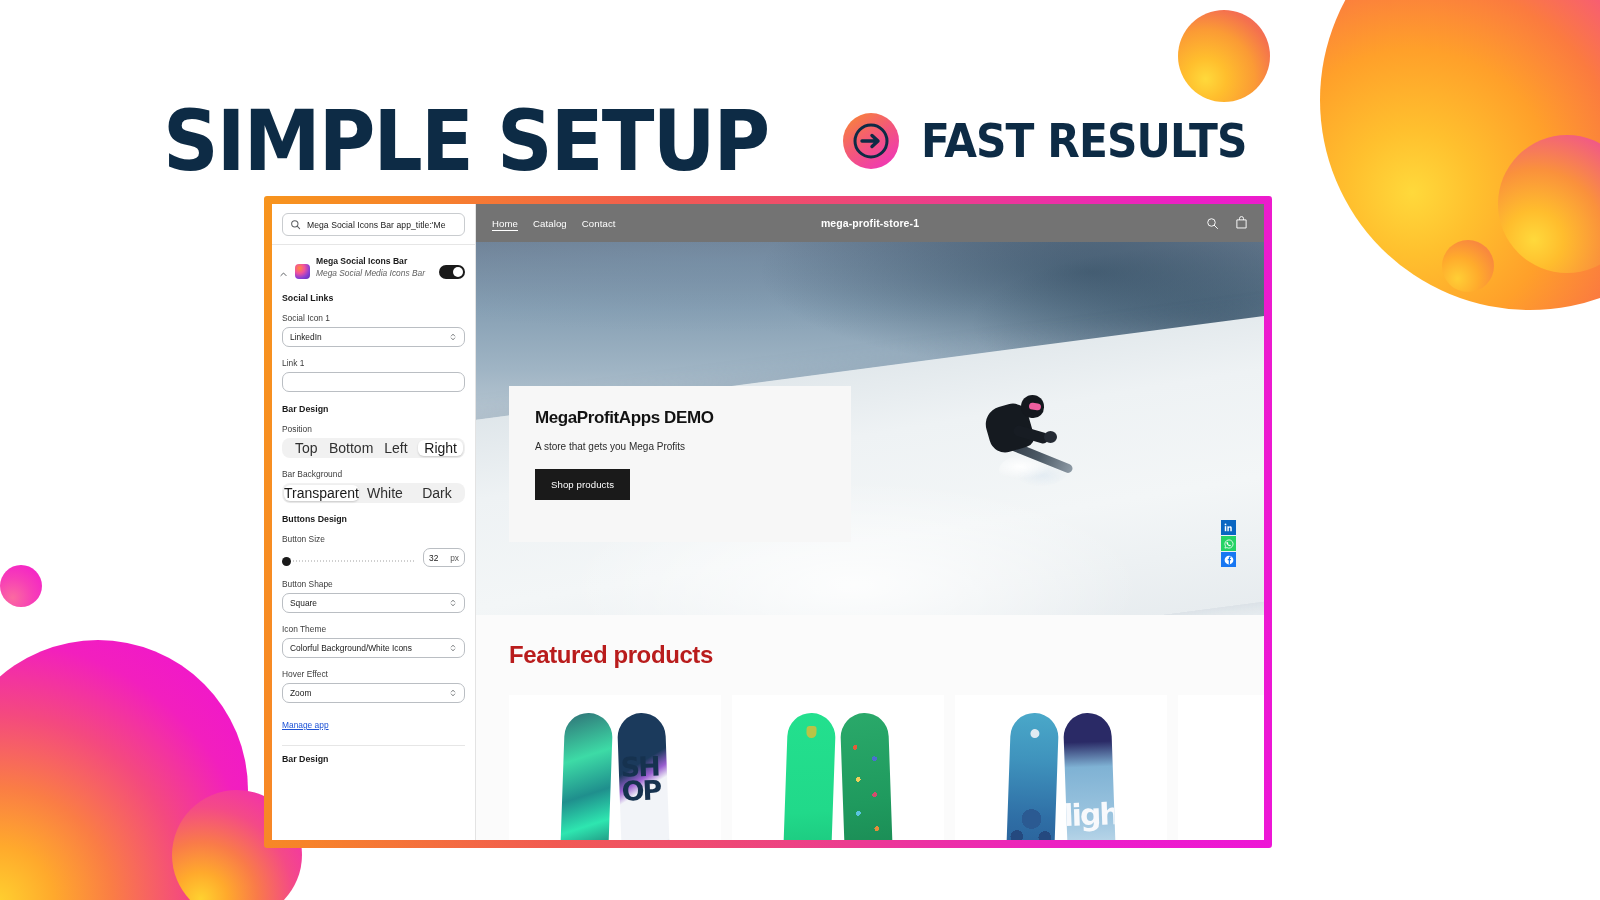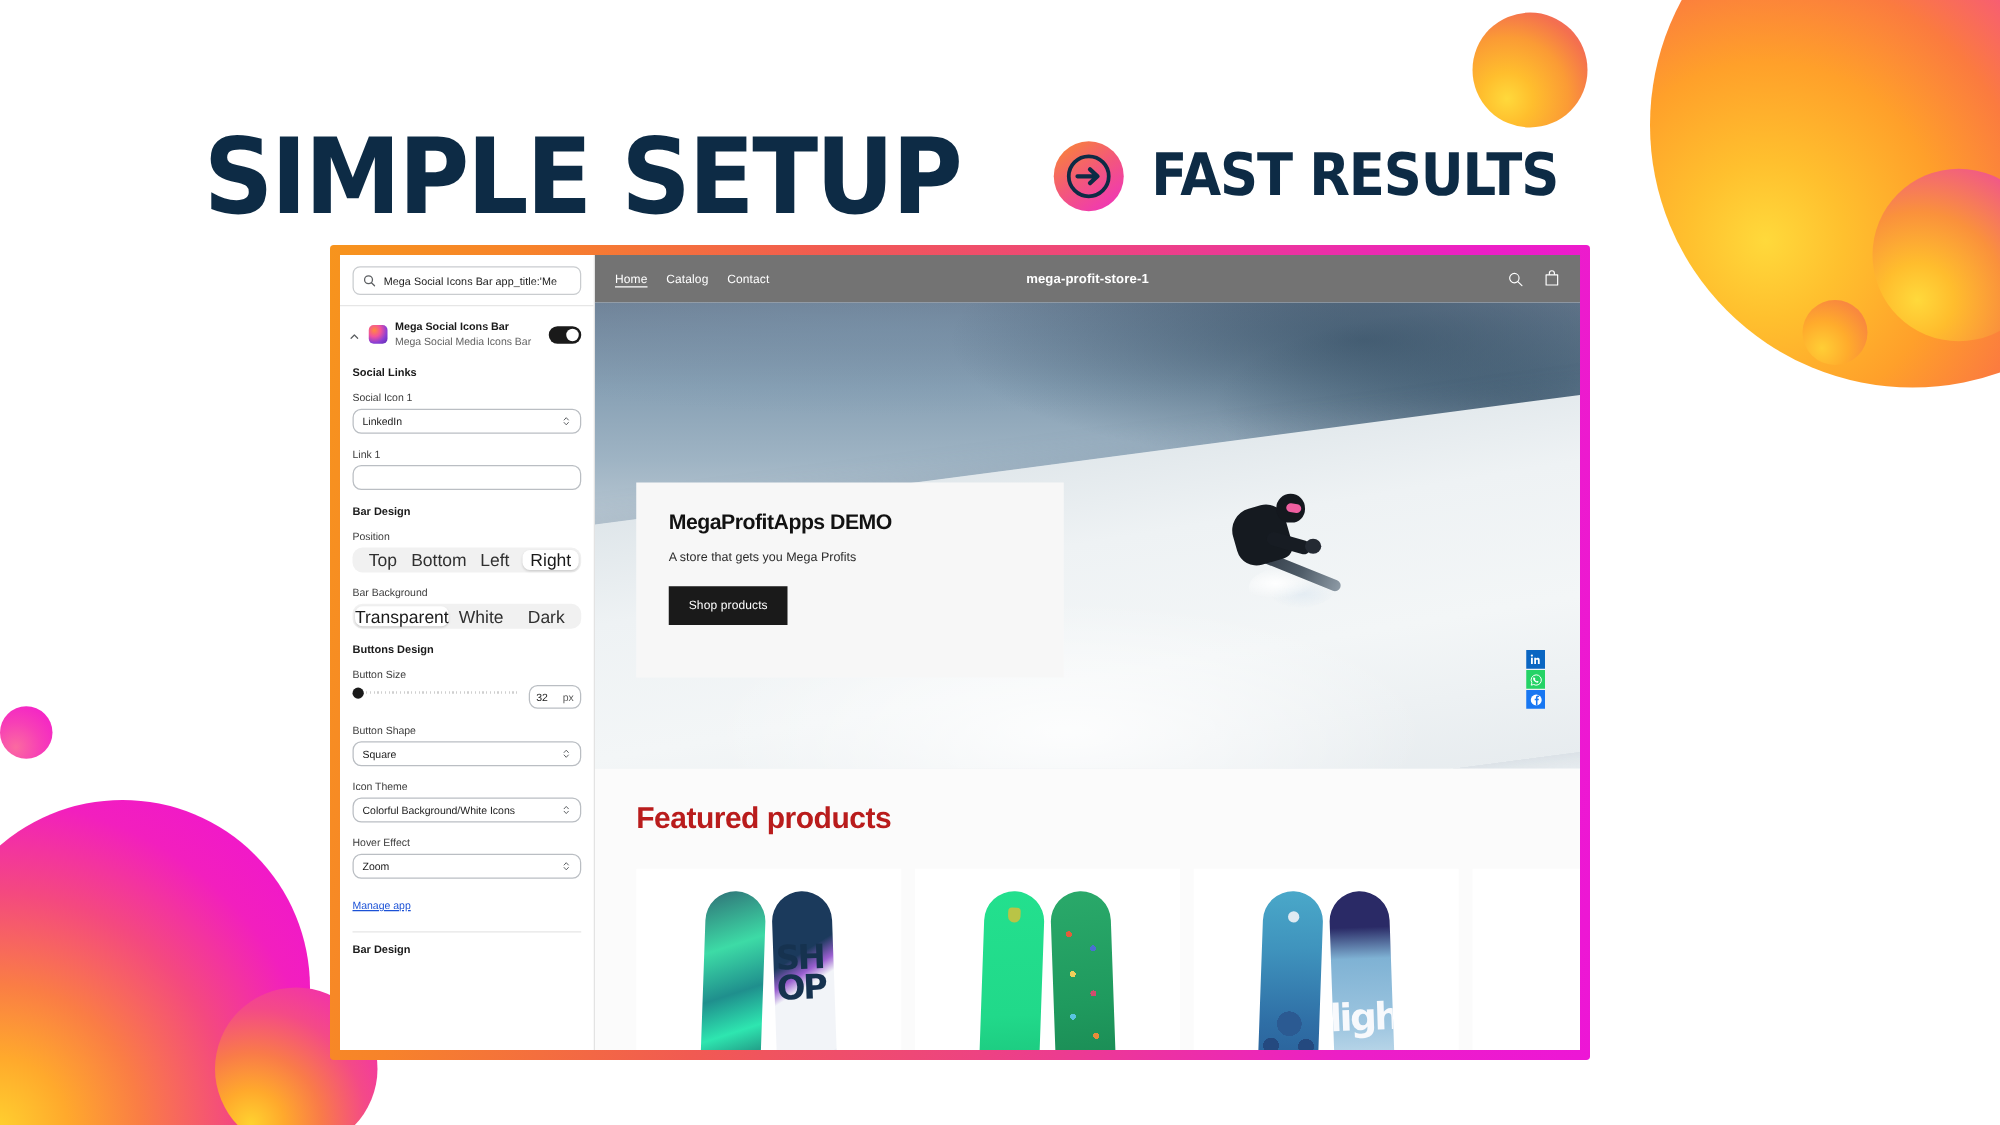--- a/index.html
+++ b/index.html
@@ -106,32 +106,32 @@
     background: #fff; padding: 0 7px;
   }
   .sb-search .magn { flex: 0 0 auto; display: block; }
   .sb-search-text {
     font-size: 8.6px; color: #1a1a1a; white-space: nowrap;
     overflow: hidden; text-overflow: clip; letter-spacing: .05px;
   }
   .sb-divider { height: 1px; background: #e6e6e6; margin: 0; }
 
   .sb-app {
-    display: flex; align-items: center; gap: 6px;
+    display: flex; align-items: flex-end; gap: 6px;
     padding: 10px 10px 8px 7px;
   }
   .sb-caret { width: 10px; flex: 0 0 10px; padding-top: 4px; }
   .app-icon {
     width: 15px; height: 15px; border-radius: 4px; flex: 0 0 15px; margin-top: 1px;
     background:
       radial-gradient(circle at 30% 28%, #ff8a3d 0%, #f2529c 34%, #8b3fd4 66%, #5b2bb0 100%);
   }
   .sb-apptext { flex: 1 1 auto; min-width: 0; }
   .sb-appname { font-size: 8.6px; font-weight: 700; color: #1a1a1a; line-height: 12px; }
-  .sb-appdesc { font-size: 8.4px; color: #616161; line-height: 12px; }
+  .sb-appdesc { font-size: 8.4px; color: #616161; line-height: 12px; font-style: italic; }
   .sb-toggle {
     width: 26px; height: 14px; border-radius: 8px; background: #1a1a1a;
     flex: 0 0 26px; position: relative; margin-top: 2px;
   }
   .sb-toggle::after {
     content: ""; position: absolute; right: 2px; top: 2px;
     width: 10px; height: 10px; border-radius: 50%; background: #fff;
   }
 
   .sb-body { padding: 0 10px; }
@@ -149,21 +149,21 @@
   }
   .sb-seg {
     display: flex; background: #f1f1f1; border-radius: 8px; padding: 2px;
     margin-bottom: 11px;
   }
   .sb-seg div {
     flex: 1 1 0; text-align: center; font-size: 14px; color: #303030;
     line-height: 16px; border-radius: 6px;
   }
   .sb-seg div.on { background: #fff; box-shadow: 0 1px 2px rgba(0,0,0,.16); color: #1a1a1a; }
-  .sb-sliderrow { display: flex; align-items: flex-start; gap: 8px; margin-bottom: 12px; }
+  .sb-sliderrow { display: flex; align-items: flex-end; gap: 8px; margin-bottom: 12px; }
   .sb-slider { flex: 1 1 auto; position: relative; height: 12px; }
   .sb-slider .track {
     position: absolute; left: 8px; right: 0; top: 5px; height: 2px;
     background: repeating-linear-gradient(90deg,#cfcfcf 0 1px,transparent 1px 3px);
   }
   .sb-slider .knob {
     position: absolute; left: 0; top: 2px; width: 9px; height: 9px;
     border-radius: 50%; background: #1a1a1a;
   }
   .sb-num {

